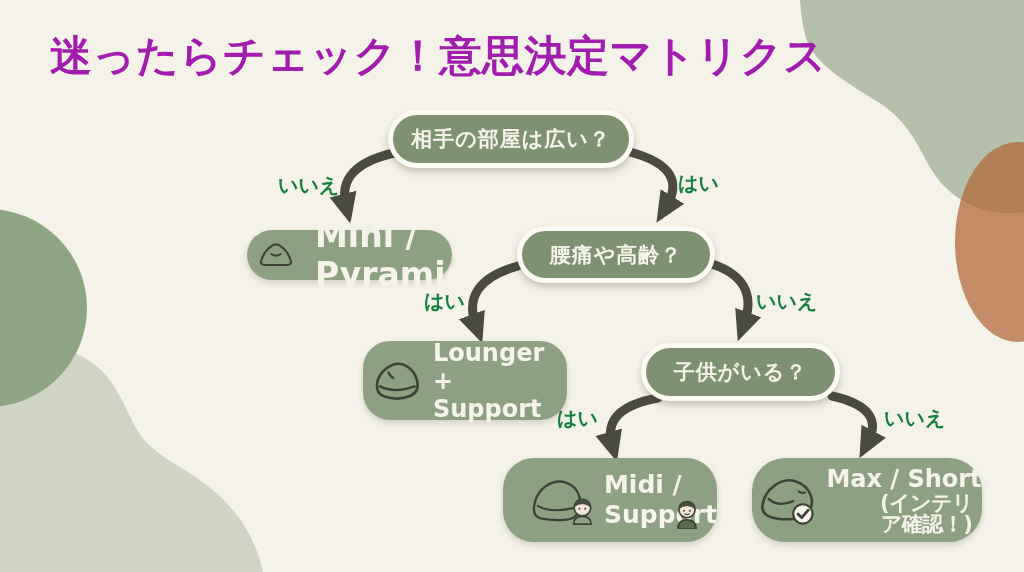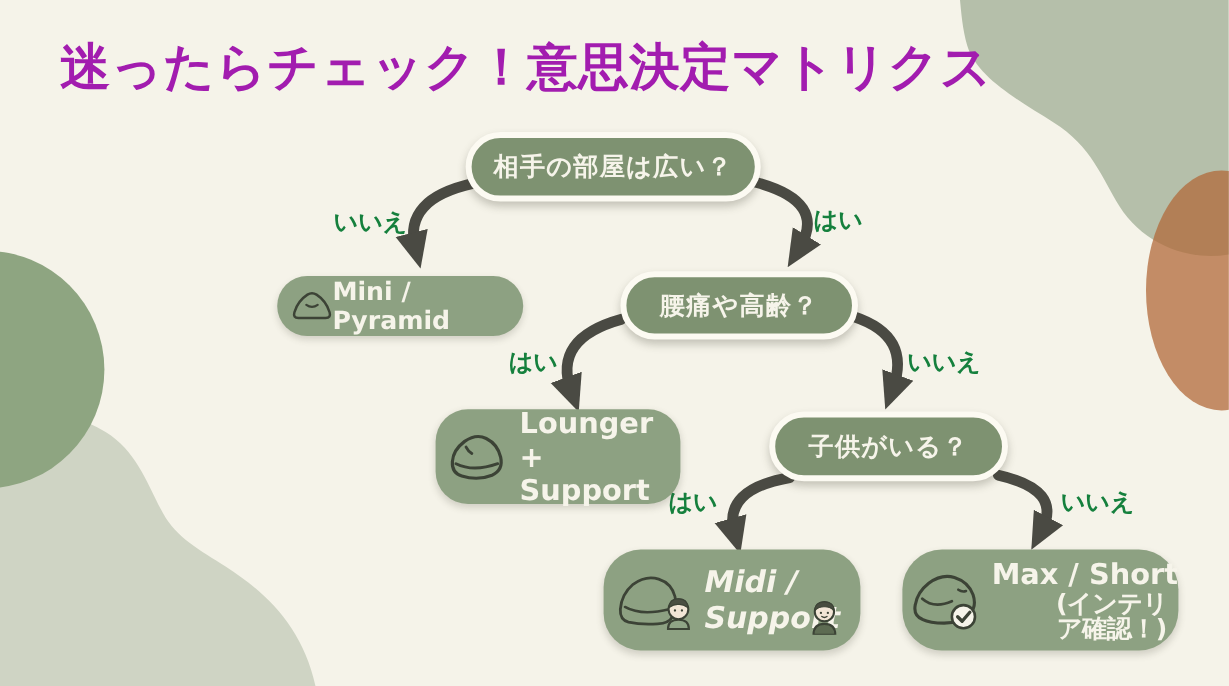--- a/index.html
+++ b/index.html
@@ -31,29 +31,29 @@
     background:#8da182;
     box-shadow:0 3px 6px rgba(70,70,55,.2);
   }
   .r-node .lines{display:flex;flex-direction:column;justify-content:center;}
   .edge-label{
     position:absolute;z-index:2;font-size:20px;font-weight:800;color:#15803d;
     white-space:nowrap;
   }
   
   #node-q1{left:388px;top:110px;width:246px;height:58px;}
-  #node-mini{left:231px;top:230px;width:205px;height:50px;border-radius:25px;
-    justify-content:flex-start;padding-left:12px;gap:0;font-size:21px;}
+  #node-mini{left:247px;top:230px;width:205px;height:50px;border-radius:25px;
+    justify-content:flex-start;padding-left:12px;gap:22px;font-size:33px;}
   #node-q2{left:517px;top:226px;width:198px;height:57px;}
   #node-lounger{left:363px;top:341px;width:204px;height:79px;border-radius:27px;
     justify-content:flex-start;padding-left:11px;gap:11px;font-size:24px;}
   #node-lounger .lines{line-height:28px;}
   #node-q3{left:641px;top:343px;width:199px;height:58px;}
   #node-midi{left:503px;top:458px;width:214px;height:84px;border-radius:31px;
-    justify-content:flex-start;padding-left:12px;gap:10px;font-size:25px;font-style:italic;}
+    justify-content:flex-end;padding-left:12px;gap:10px;font-size:25px;}
   #node-midi .lines{line-height:30px;}
   #node-max{left:752px;top:458px;width:230px;height:84px;border-radius:33px;
     justify-content:flex-start;padding-left:8px;gap:6px;text-align:center;}
   #node-max .max-line1{font-size:24px;line-height:27px;}
   #node-max .max-line2{font-size:21px;line-height:21px;letter-spacing:-0.5px;margin-left:45px;}
   .child-float{position:absolute;right:17px;bottom:13px;}
   .icon{flex:0 0 auto;display:block;}
 </style>
 </head>
 <body>

